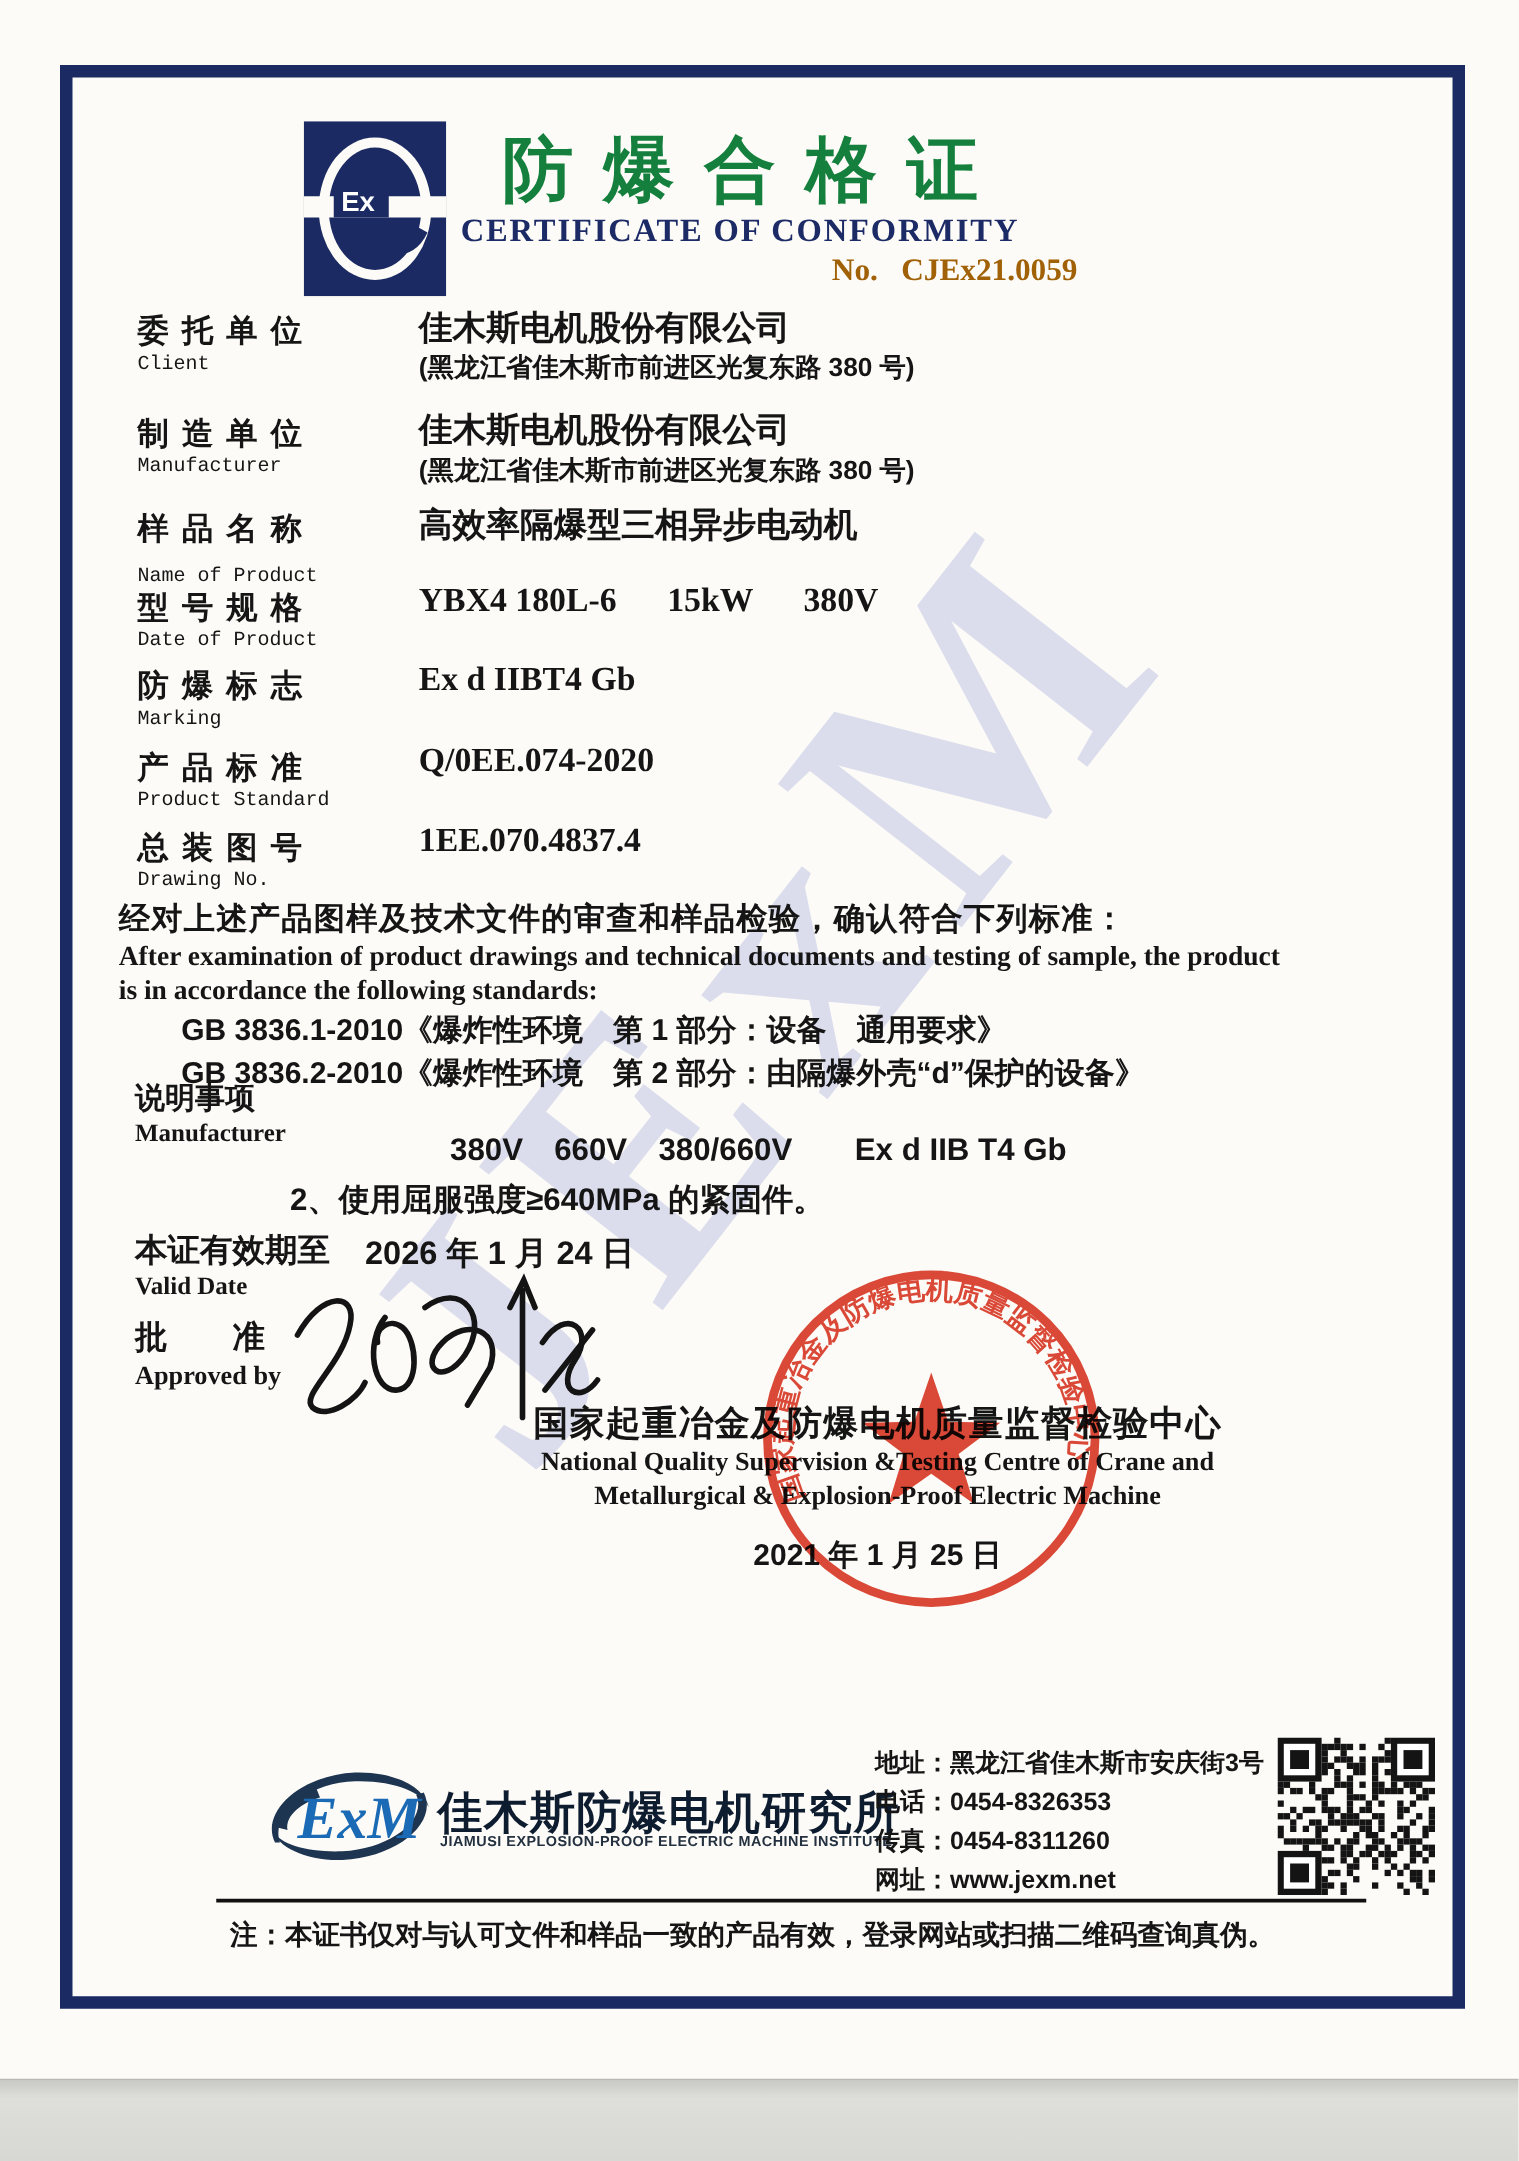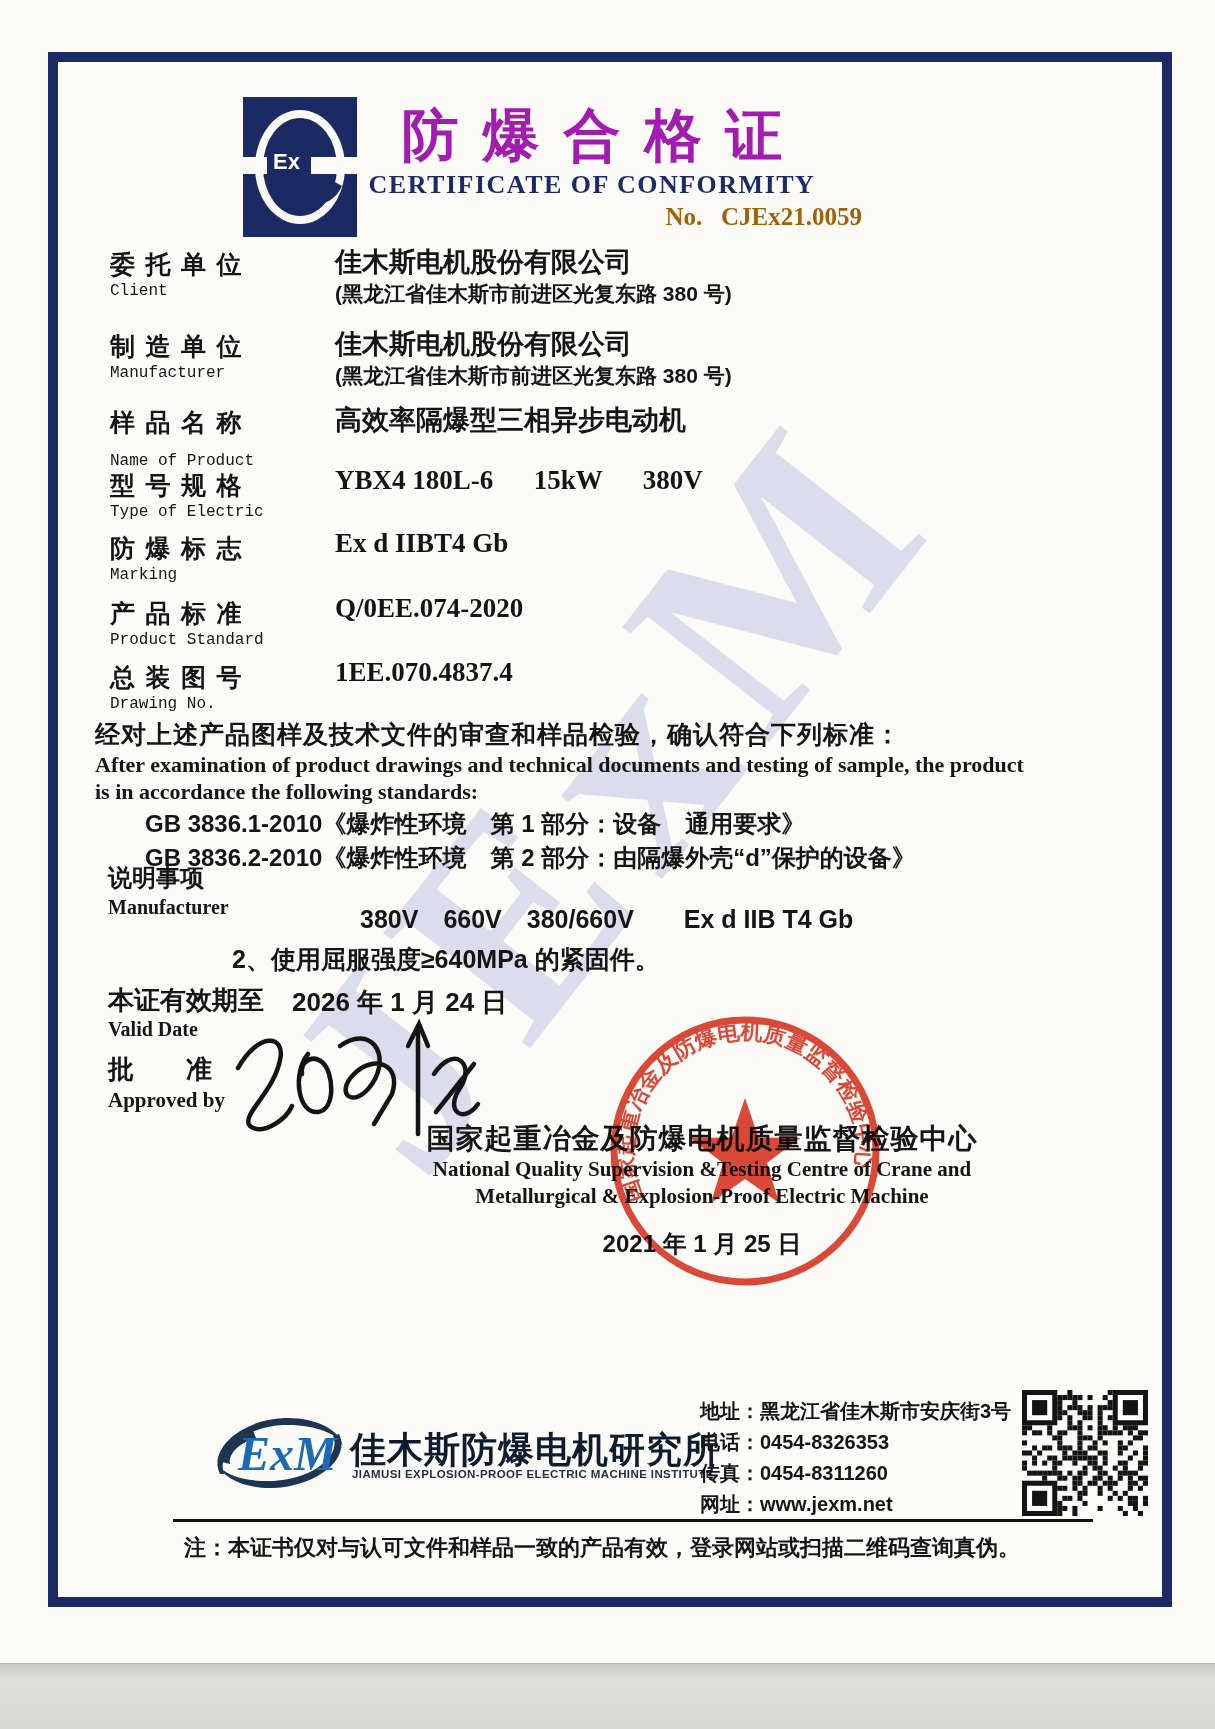--- a/index.html
+++ b/index.html
@@ -11,21 +11,21 @@
          border:10px solid #1b2a63;box-sizing:border-box;}
   .watermark{position:absolute;left:110px;top:340px;width:1000px;height:900px;
              display:flex;align-items:center;justify-content:center;
              transform:rotate(-52deg);z-index:1;pointer-events:none;}
   .watermark span{font-size:285px;font-weight:bold;letter-spacing:28px;
              color:rgba(143,153,212,0.30);font-family:"Liberation Serif",serif;}
   .z2{z-index:2;}
   .z3{z-index:3;}
   
   .hdr-title{position:absolute;left:352px;top:98px;width:480px;text-align:center;
-             font-size:57px;font-weight:bold;color:#a21caf;letter-spacing:.42em;
+             font-size:57px;font-weight:bold;color:#15803d;letter-spacing:.42em;
              text-indent:.42em;font-family:"Liberation Serif",serif;}
   .hdr-sub{position:absolute;left:322px;top:170px;width:540px;text-align:center;
            font-size:26px;font-weight:bold;color:#1c2a66;letter-spacing:1.5px;
            font-family:"Liberation Serif",serif;}
   .hdr-no{position:absolute;left:322px;top:203px;width:540px;text-align:right;
           font-size:25px;font-weight:bold;color:#a16207;white-space:pre-wrap;
           font-family:"Liberation Serif",serif;}
   
   .row{position:absolute;left:0;width:1215px;}
   .lbl-zh{position:absolute;left:110px;font-size:25px;font-weight:bold;letter-spacing:.42em;white-space:nowrap;}
@@ -88,21 +88,21 @@
     <div class="val" style="top:-4px">佳木斯电机股份有限公司</div>
     <div class="val2" style="top:32px">(黑龙江省佳木斯市前进区光复东路 380 号)</div>
   </div>
   <div class="row z2" style="top:406px">
     <div class="lbl-zh">样品名称</div>
     <div class="lbl-en" style="top:46px">Name of Product</div>
     <div class="val" style="top:-4px">高效率隔爆型三相异步电动机</div>
   </div>
   <div class="row z2" style="top:469px">
     <div class="lbl-zh">型号规格</div>
-    <div class="lbl-en" style="top:34px">Type of Electric</div>
+    <div class="lbl-en" style="top:34px">Date of Product</div>
     <div class="val" style="top:-4px">YBX4 180L-6      15kW      380V</div>
   </div>
   <div class="row z2" style="top:532px">
     <div class="lbl-zh">防爆标志</div>
     <div class="lbl-en" style="top:34px">Marking</div>
     <div class="val" style="top:-4px">Ex d IIBT4 Gb</div>
   </div>
   <div class="row z2" style="top:597px">
     <div class="lbl-zh">产品标准</div>
     <div class="lbl-en" style="top:34px">Product Standard</div>

